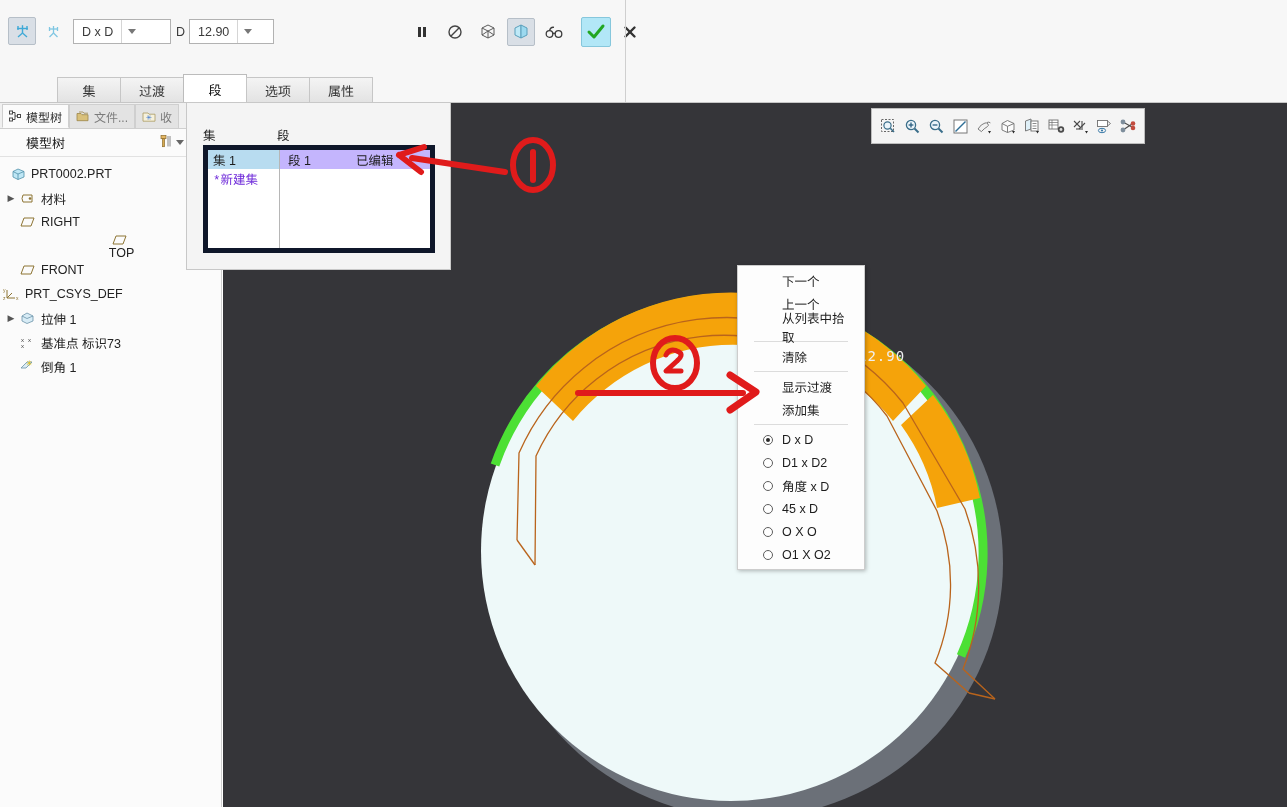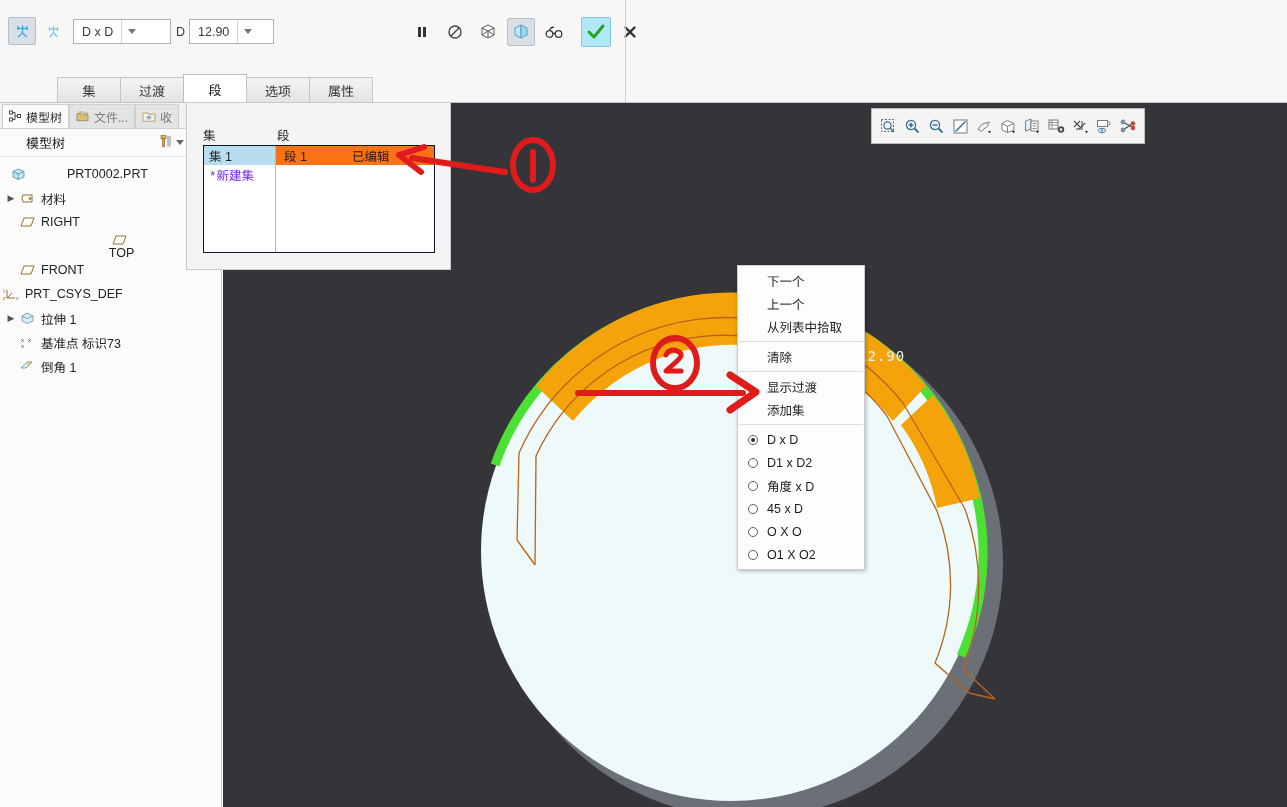--- a/index.html
+++ b/index.html
@@ -77,36 +77,36 @@
   #dim .handle{width:11px;height:9px;background:#fff;border:1px solid #666;}
   #dim .lead{width:18px;height:2px;background:#e8e8e8;}
   #dim .val{color:#f0f0f0;font-family:"DejaVu Sans Mono","Liberation Mono",monospace;font-size:14px;
             letter-spacing:1px;}
 
   
   #sets-panel{position:absolute;left:186px;top:102px;width:265px;height:168px;background:#f4f4f4;
               border:1px solid #c8c8c8;z-index:20;box-sizing:border-box;}
   #sets-panel .colhead{position:absolute;font-size:12.5px;color:#222;}
   #sets-grid{position:absolute;left:16px;top:42px;width:232px;height:108px;
-             border:1px solid #0f172a;background:#fff;display:flex;box-sizing:border-box;}
+             border:5px solid #0f172a;background:#fff;display:flex;box-sizing:border-box;}
   #sets-col{width:72px;border-right:1px solid #b6b6b6;box-sizing:border-box;}
   #segs-col{flex:1;}
   .srow{height:19px;display:flex;align-items:center;padding-left:5px;font-size:12.5px;
         color:#1d1d1d;box-sizing:border-box;cursor:pointer;}
   .srow.sel{background:#b8dcf0;}
   .srow.gray{color:#6d28d9;font-family:Liberation Mono, monospace;}
   .segrow{height:19px;display:flex;align-items:center;font-size:12.5px;color:#1d1d1d;
-          background:#f97316;cursor:pointer;}
+          background:#c4b5fd;cursor:pointer;}
   .segrow .c1{width:74px;padding-left:8px;box-sizing:border-box;}
   .segrow .c2{padding-left:2px;}
 
   
   #ctxmenu{position:absolute;left:737px;top:265px;width:128px;background:#fdfdfd;
            border:1px solid #cdcdcd;box-shadow:1px 1px 4px rgba(0,0,0,.28);z-index:30;
-           padding:3px 1px;box-sizing:border-box;}
+           padding:3px 16px;box-sizing:border-box;}
   .mi{height:23px;display:flex;align-items:center;font-size:12.5px;color:#1d1d1d;cursor:pointer;}
   .mi .rad{width:28px;display:flex;align-items:center;justify-content:center;}
   .mi .radc{width:10px;height:10px;border:1px solid #5d5d5d;border-radius:50%;
             background:#fff;position:relative;box-sizing:border-box;}
   .mi .radc.on::after{content:"";position:absolute;left:2px;top:2px;width:4px;height:4px;
                       border-radius:50%;background:#2b2b2b;}
   .mi .mtxt{padding-left:0;}
   .mi.plain .mtxt{padding-left:28px;}
   .msep{height:1px;background:#dcdcdc;margin:3px 0;}
 
@@ -289,21 +289,21 @@
             <line x1="5" y1="8.5" x2="11" y2="8.5"></line>
           <line x1="5" y1="11.5" x2="11" y2="11.5"></line>
         </g>
       </svg>
     </span>
     <span class="mini-arrow"></span>
   </div>
 
   <div id="tree-list">
 
-    <div class="tnode" style="padding-left:8px;gap:36px;">
+    <div class="tnode" style="padding-left:8px;">
       <span class="ico">
         <svg width="15" height="14" viewBox="0 0 15 14">
           <path d="M2 4.5 L7 2 L13 4.5 L13 10 L7 12.5 L2 10 Z" fill="#bfe7f5" stroke="#4f8fa8" stroke-width=".8"></path>
           <path d="M2 4.5 L7 7 L13 4.5" fill="none" stroke="#4f8fa8" stroke-width=".8"></path>
           <path d="M7 7 L7 12.5" fill="none" stroke="#4f8fa8" stroke-width=".8"></path>
         </svg>
       </span>
       <span class="lbl">PRT0002.PRT</span>
     </div>
 

